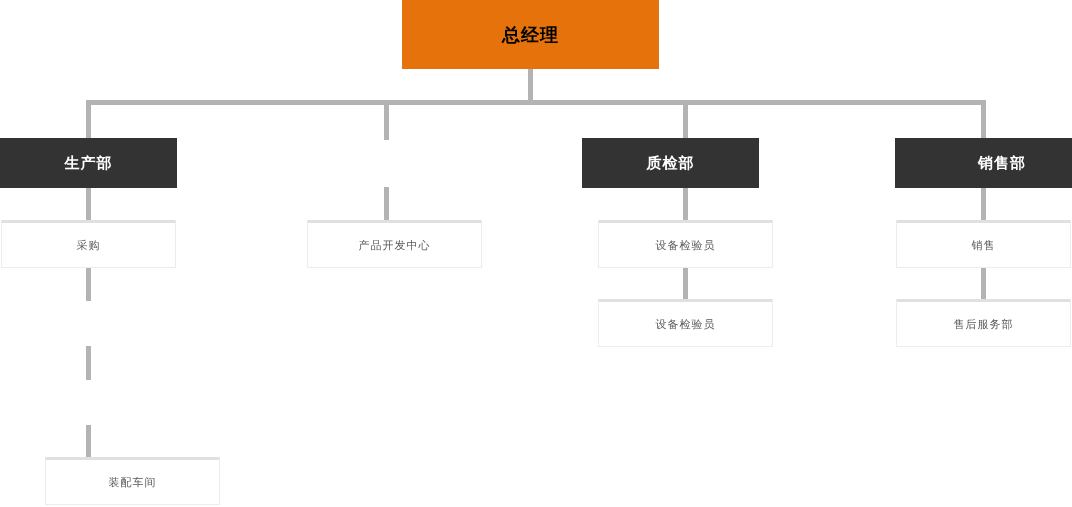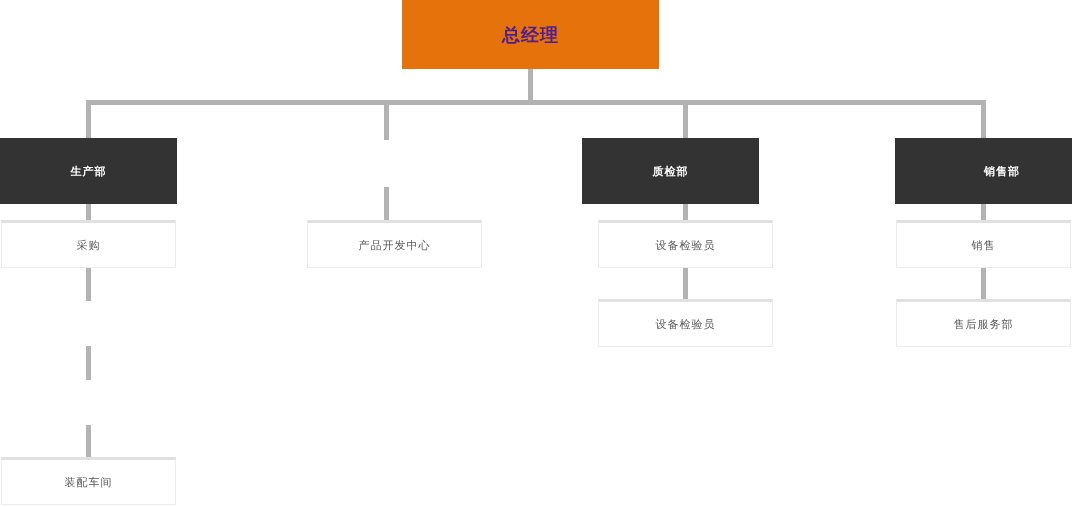--- a/index.html
+++ b/index.html
@@ -15,41 +15,41 @@
   
   .node{
     position:absolute;
     box-sizing:border-box;
     display:flex;align-items:center;justify-content:center;
     text-align:center;
     letter-spacing:1px;
   }
   .node-root{
     left:402px;top:0;width:257px;height:69px;
-    background:#e6720b;color:#4c1d95;
+    background:#e6720b;color:#000000;
     font-size:18px;font-weight:bold;
   }
   .node-dept{
-    top:138px;width:177px;height:66px;
+    top:138px;width:177px;height:50px;
     background:#333333;color:#ffffff;
-    font-size:11px;font-weight:bold;
+    font-size:15px;font-weight:bold;
   }
   .node-child{
     width:175px;height:48px;
     background:#ffffff;color:#595959;
     font-size:11px;
     border:1px solid #ececec;
     border-top:3px solid #e0e0e0;
     border-radius:1px;
   }
   .c1{left:0;}   .c1k{left:1px;}
   .c2{left:297px;} .c2k{left:299px;margin-left:8px;}
   .c3{left:582px;} .c3k{left:598px;}
   .c4{left:895px;padding-left:37px;} .c4k{left:896px;}
-  .r1{top:220px;} .r2{top:299px;} .r3{top:378px;} .r4{top:457px;}
+  .r1{top:220px;} .r2{top:299px;} .r3{top:378px;} .r4{top:457px;margin-left:44px;}
 </style>
 </head>
 <body>
 
 <div id="canvas">
 
   <i class="cn" style="left:528px;top:69px;width:5px;height:34px;"></i>
   <i class="cn" style="left:86px;top:100px;width:900px;height:5px;"></i>
 
   <i class="cn" style="left:86px;top:100px;width:5px;height:40px;"></i>

